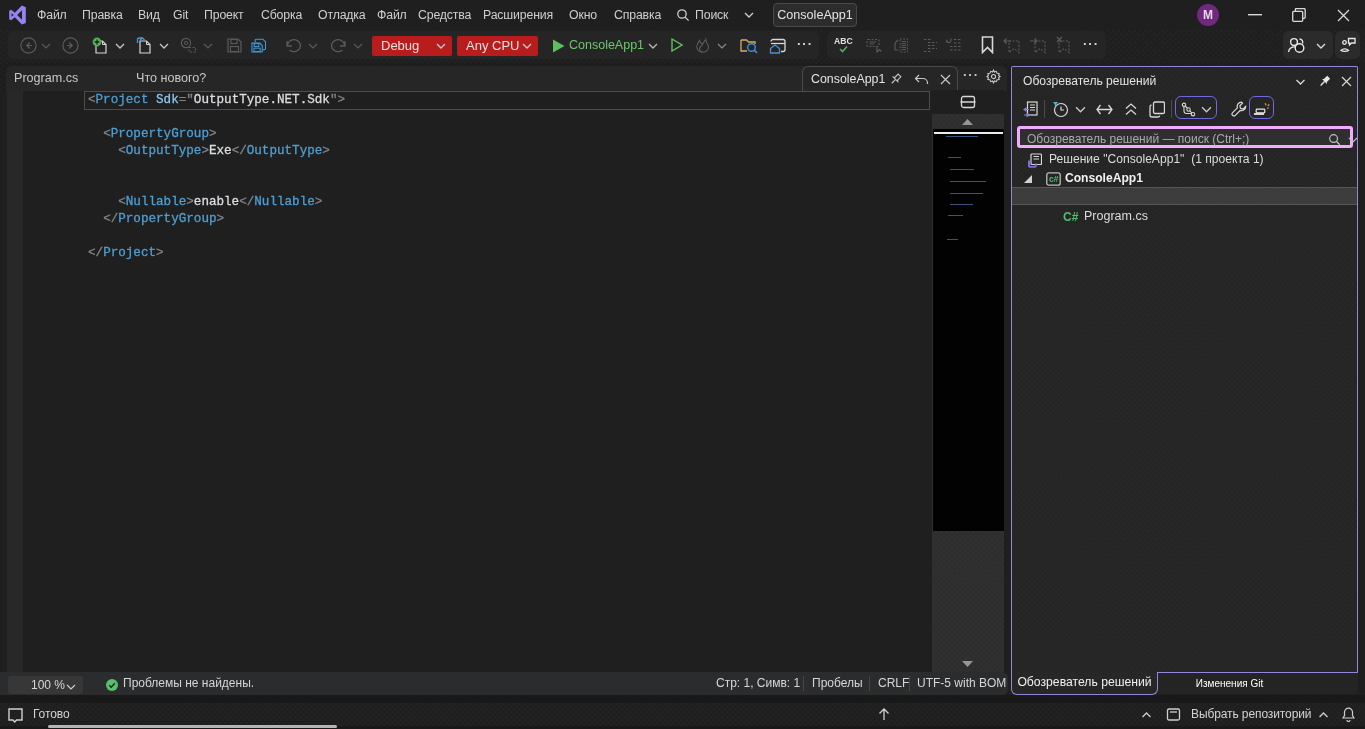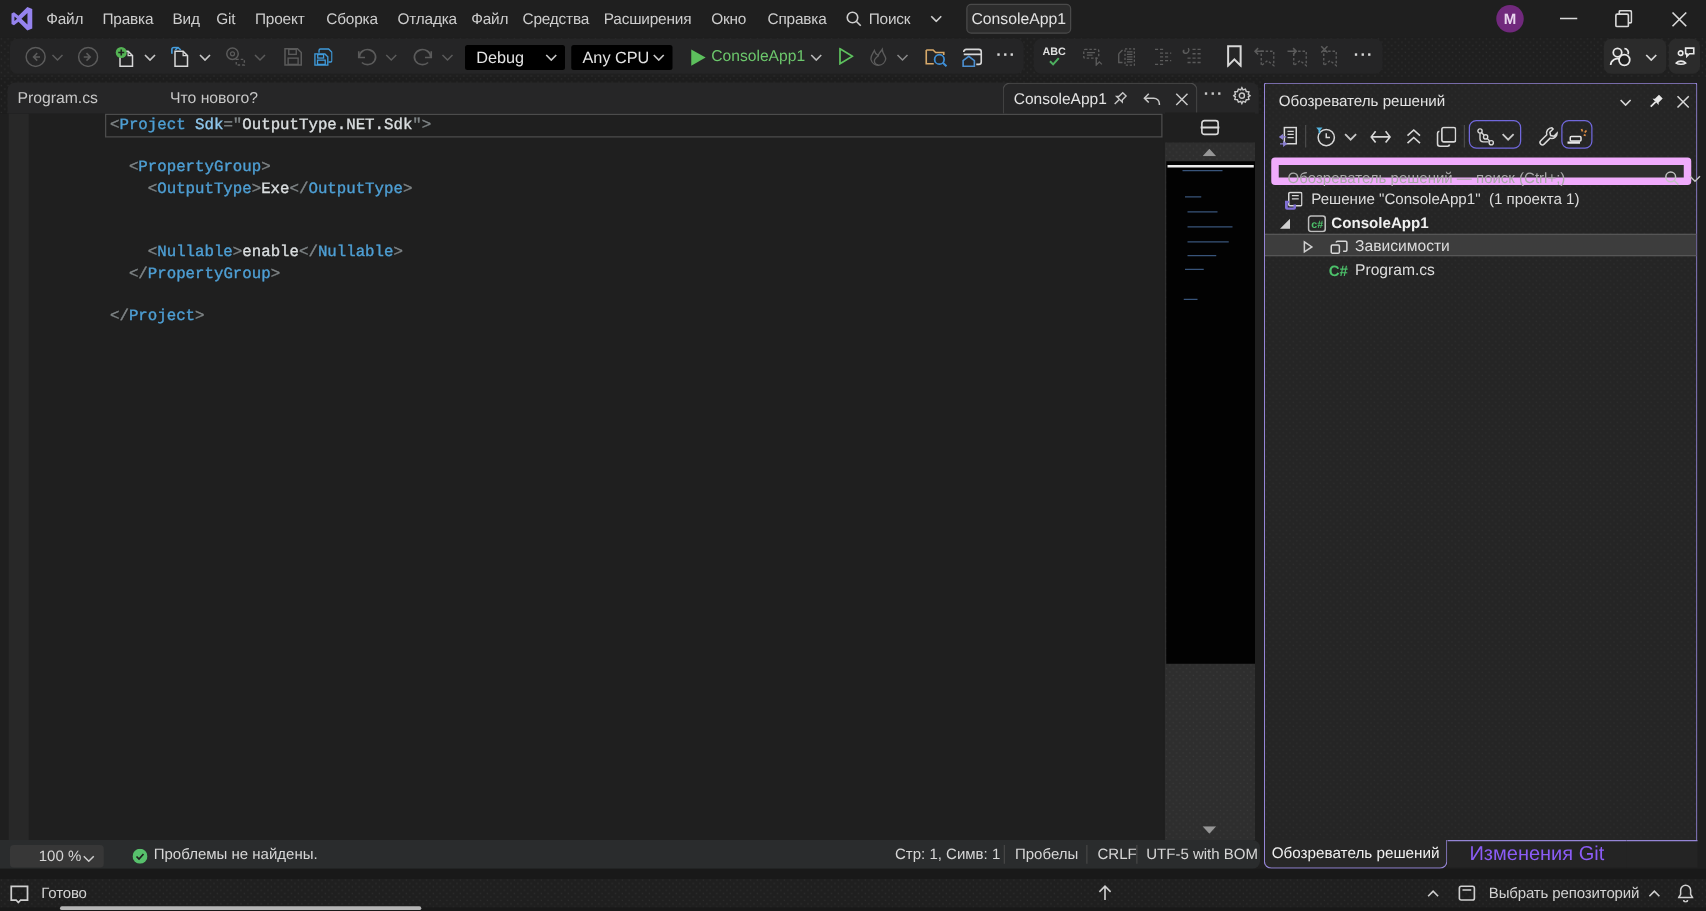--- a/index.html
+++ b/index.html
@@ -13,21 +13,21 @@
 .menuitem { position:absolute; top:0; height:30px; line-height:30px; font-size:12.3px; letter-spacing:-0.15px; color:#cecece; }
 #vslogo { left:7px; top:4px; }
 #capp-badge { position:absolute; left:773px; top:3px; width:84px; height:24px; background:#2c2c2c;
   border:1px solid #4a4a4a; border-radius:4px; color:#e2e2e2; font-size:12.6px; text-align:center; line-height:22px; }
 #avatar { position:absolute; left:1197px; top:4px; width:22px; height:22px; border-radius:50%;
   background:#71297d; color:#e9d5ee; font-size:12px; font-weight:bold; text-align:center; line-height:22px; }
 
 
 #toolbar { left:0; top:30px; width:1365px; height:32px; background:#1f1f1f; }
 .tsep { position:absolute; top:37px; width:1px; height:18px; background:#3c3c3c; }
-.combo { position:absolute; top:6px; height:20px; background:#000000; border-radius:2px;
+.combo { position:absolute; top:6px; height:20px; background:#b91c1c; border-radius:2px;
   color:#e3e3e3; font-size:13px; line-height:20px; }
 .chev { position:absolute; width:10px; height:6px; }
 
 
 #tabbar { left:0; top:62px; width:1011px; height:29px; background:#1d1d1d; }
 .dtab { position:absolute; top:0; height:29px; line-height:33px; font-size:12.6px; color:#c7c7c7; }
 #prevtab { position:absolute; left:802px; top:4px; width:156px; height:25px;
   border:1px solid #4b4b4b; border-bottom:none; border-radius:6px 6px 0 0; background:#262627;
   color:#e3e3e3; font-size:13px; line-height:24px; }
 
@@ -56,30 +56,30 @@
 .est { position:absolute; top:0; height:23px; line-height:23px; }
 
 
 #sepanel { left:1011px; top:66px; width:347px; height:606px; background:#252525;
   border:1px solid #9585d6; border-bottom:none; border-radius:2px 2px 0 0; }
 #sehead { position:absolute; left:0; top:0; width:345px; height:28px; font-size:12.1px; color:#e3e3e3; line-height:28px; }
 #setools { position:absolute; left:0; top:28px; width:345px; height:30px; }
 .sesep { position:absolute; top:5px; width:1px; height:18px; background:#4a4a4a; }
 .brbtn { position:absolute; border:1px solid #7168dd; border-radius:6px; }
 #sesearch { position:absolute; left:5px; top:59px; width:336px; height:22px; background:#2f2f2f;
-  border:6px solid #f0abfc; border-radius:3px; color:#a9a9a9; font-size:12px; line-height:20px; }
+  border:3px solid #f0abfc; border-radius:3px; color:#a9a9a9; font-size:12px; line-height:20px; }
 .trow { position:absolute; left:0; width:345px; height:19px; font-size:12.5px; color:#dcdcdc; line-height:19px; }
 #selrow { position:absolute; left:0; top:120px; width:345px; height:18px; background:#3d3d3d; border-top:1px solid #565656; border-bottom:1px solid #565656; }
 
 
 #setabs { left:1011px; top:672px; width:347px; height:26px; }
 #setab1 { position:absolute; left:0px; top:0px; width:147px; height:23px; background:#272727;
   border:1px solid #9585d6; border-top:none; border-radius:0 0 6px 6px; color:#f0f0f0; font-size:12.2px; text-align:center; line-height:21px; }
 #setab2 { position:absolute; left:147px; top:0px; width:143px; height:22px; background:#242424;
-  border-top:1px solid #9585d6; color:#8b5cf6; font-size:16px; text-align:center; line-height:22px; }
+  border-top:1px solid #9585d6; color:#ffffff; font-size:10px; text-align:center; line-height:22px; }
 
 
 #statusbar { left:0; top:703px; width:1365px; height:23px; background:#1f1f1f; color:#d2d2d2; font-size:12px; letter-spacing:-0.1px; }
 #botzone { left:0; top:695px; width:1365px; height:34px; background:#191919; }
 .sbt { position:absolute; top:0; height:23px; line-height:23px; }
 svg { display:block; }
 .ico { position:absolute; }
 </style>
 </head>
 <body>
@@ -502,29 +502,20 @@
   </div>
   <div class="trow" style="top:102px;font-weight:bold;color:#f0f0f0"><span style="margin-left:53px;font-size:12.1px">ConsoleApp1</span>
     <svg class="ico" style="left:11px;top:5px" width="10" height="10" viewBox="0 0 10 10">
           <path d="M9 1 V9 H1 Z" fill="#d0d0d0"></path>
         </svg>
     <svg class="ico" style="left:34px;top:3px" width="15" height="14" viewBox="0 0 15 14">
       <rect x="0.8" y="0.8" width="13.4" height="12.4" rx="2" fill="none" stroke="#bdbdbd" stroke-width="1.3"></rect>
       <text x="3" y="10" font-family="Liberation Sans" font-size="8.5" font-weight="bold" fill="#4cc06a">c#</text>
     </svg>
   </div>
-  <div class="trow" style="top:121px"><span style="margin-left:72px">Зависимости</span>
-    <svg class="ico" style="left:30px;top:4px" width="9" height="11" viewBox="0 0 9 11">
-          <path d="M1.5 1.5 L7.5 5.5 L1.5 9.5 Z" fill="none" stroke="#cfcfcf" stroke-width="1.2"></path>
-        </svg>
-    <svg class="ico" style="left:52px;top:4px" width="15" height="12" viewBox="0 0 15 12">
-      <rect x="1" y="4" width="6.5" height="6.5" rx="1" fill="none" stroke="#d8d8d8" stroke-width="1.2"></rect>
-      <path d="M5 2 a1 1 0 0 1 1 -1 h6.5 a1 1 0 0 1 1 1 v6 a1 1 0 0 1 -1 1 h-2" fill="none" stroke="#d8d8d8" stroke-width="1.2"></path>
-    </svg>
-  </div>
   <div class="trow" style="top:140px"><span style="margin-left:72px">Program.cs</span>
     <svg class="ico" style="left:51px;top:3px" width="17" height="13" viewBox="0 0 17 13">
       <text x="0" y="11" font-family="Liberation Sans" font-size="12" font-weight="bold" fill="#4cc06a">C#</text>
     </svg>
   </div>
 </div>
 
 <div id="setabs" class="abs">
   <div id="setab1">Обозреватель решений</div>
   <div id="setab2">Изменения Git</div>

